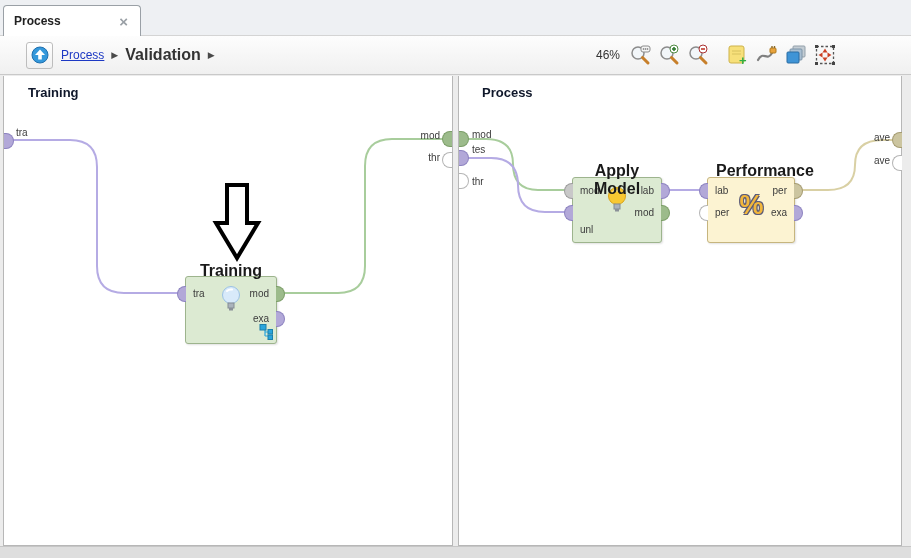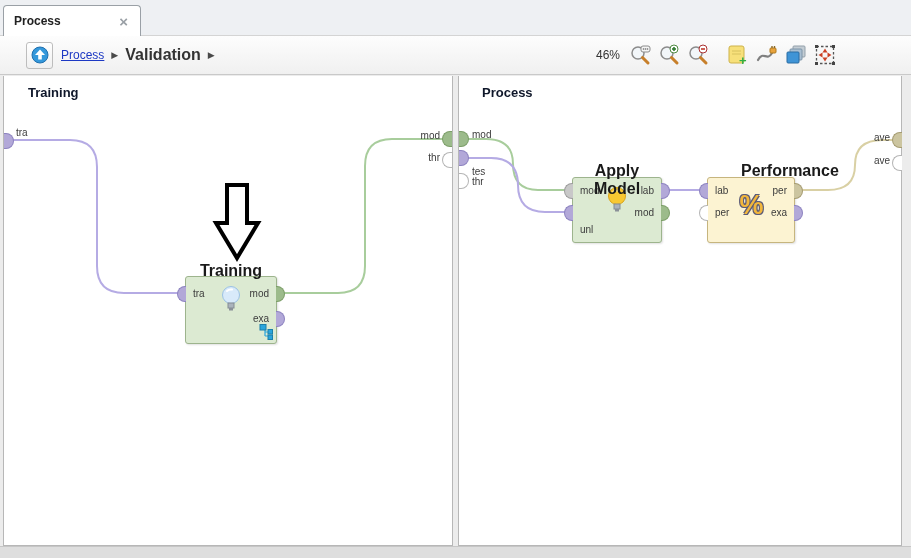--- a/index.html
+++ b/index.html
@@ -208,21 +208,21 @@
   <div class="port-label" style="left:16px; top:127px;">tra</div>
 
   <div class="port bulge-l p-green" style="left:442px; top:131px;"></div>
   <div class="port-label lbl-r" style="left:406px; top:130px;">mod</div>
   <div class="port bulge-l p-hollow" style="left:442px; top:152px;"></div>
   <div class="port-label lbl-r" style="left:406px; top:152px;">thr</div>
 
   <div class="port bulge-r p-green" style="left:459px; top:131px;"></div>
   <div class="port-label" style="left:472px; top:129px;">mod</div>
   <div class="port bulge-r p-purple" style="left:459px; top:150px;"></div>
-  <div class="port-label" style="left:472px; top:166px;">tes</div>
+  <div class="port-label" style="left:472px; top:144px;">tes</div>
   <div class="port bulge-r p-hollow" style="left:459px; top:173px;"></div>
   <div class="port-label" style="left:472px; top:176px;">thr</div>
 
   <div class="port bulge-l p-tan" style="left:892px; top:132px;"></div>
   <div class="port-label lbl-r" style="left:856px; top:132px;">ave</div>
   <div class="port bulge-l p-hollow" style="left:892px; top:155px;"></div>
   <div class="port-label lbl-r" style="left:856px; top:155px;">ave</div>
 
   <svg class="annotation-arrow" width="58" height="80" viewBox="0 0 58 80">
     <polygon points="19,3 39,3 39,41 50,41 29,76 8,41 19,41" fill="#ffffff" stroke="#000000" stroke-width="4" stroke-linejoin="miter"></polygon>
@@ -265,21 +265,21 @@
     <div class="op-icon-center">
       <svg width="24" height="30" viewBox="0 0 24 30">
         <circle cx="12" cy="10" r="8.5" fill="#f8c832" stroke="#d9a518"></circle>
         <path d="M8,6 a6,6 0 0 1 5,-1.5" fill="none" stroke="#fde89a" stroke-width="2" stroke-linecap="round"></path>
         <rect x="9" y="18" width="6" height="5" fill="#aab3bc" stroke="#848c94"></rect>
         <rect x="10" y="23" width="4" height="2.5" fill="#8a9098"></rect>
       </svg>
     </div>
   </div>
 
-  <div class="op-title" style="left:741px; top:162px; width:88px;text-align:right;">Performance</div>
+  <div class="op-title" style="left:716px; top:162px; width:88px;text-align:right;">Performance</div>
   <div class="op-box op-yellow" style="left:707px; top:177px; width:88px; height:66px;">
     <div class="op-port op-in p-purple" style="top:5px;"></div>
     <div class="op-port-label" style="left:7px; top:7px;">lab</div>
     <div class="op-port op-in p-hollow" style="top:27px;"></div>
     <div class="op-port-label" style="left:7px; top:29px;">per</div>
     <div class="op-port op-out p-tan" style="top:5px;"></div>
     <div class="op-port-label" style="right:7px; top:7px;">per</div>
     <div class="op-port op-out p-purple" style="top:27px;"></div>
     <div class="op-port-label" style="right:7px; top:29px;">exa</div>
     <div class="pct-icon">%</div>

